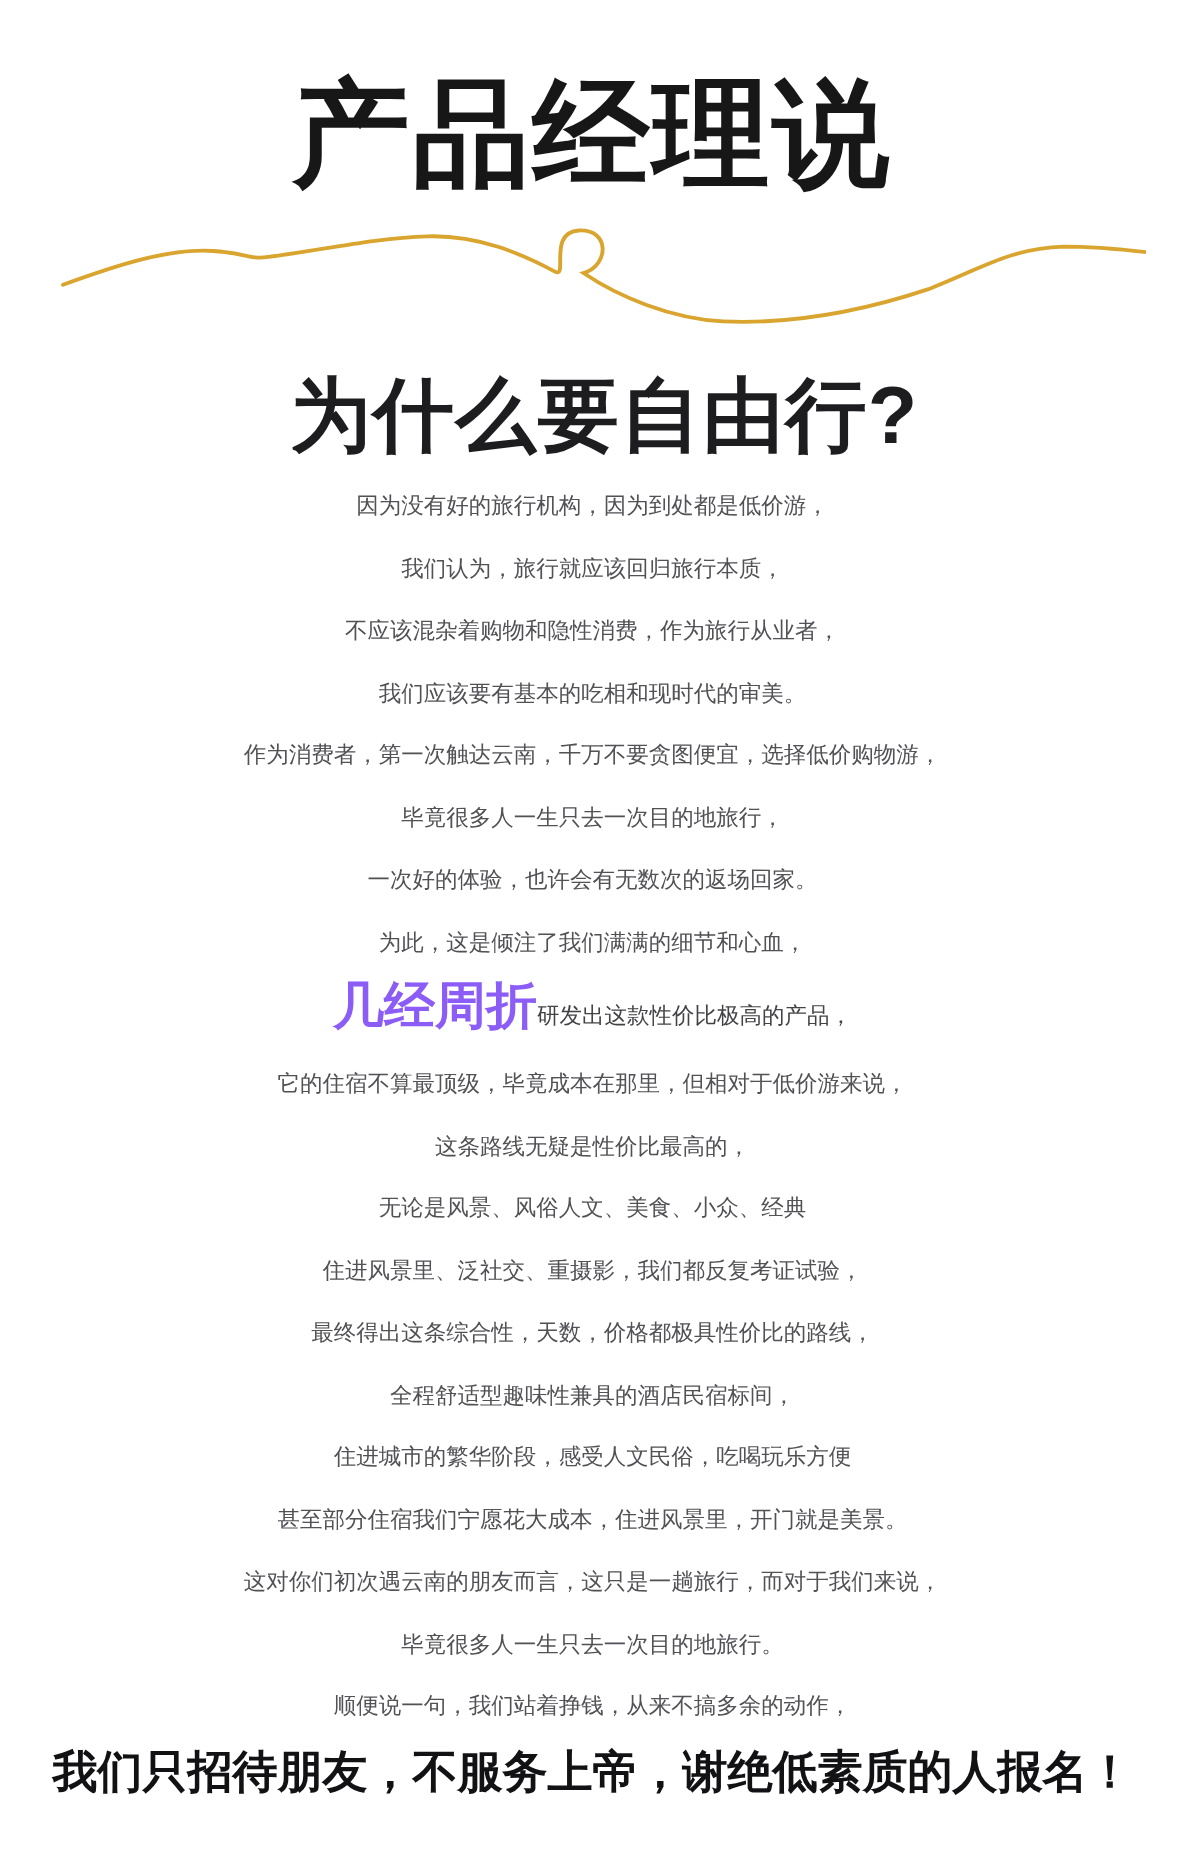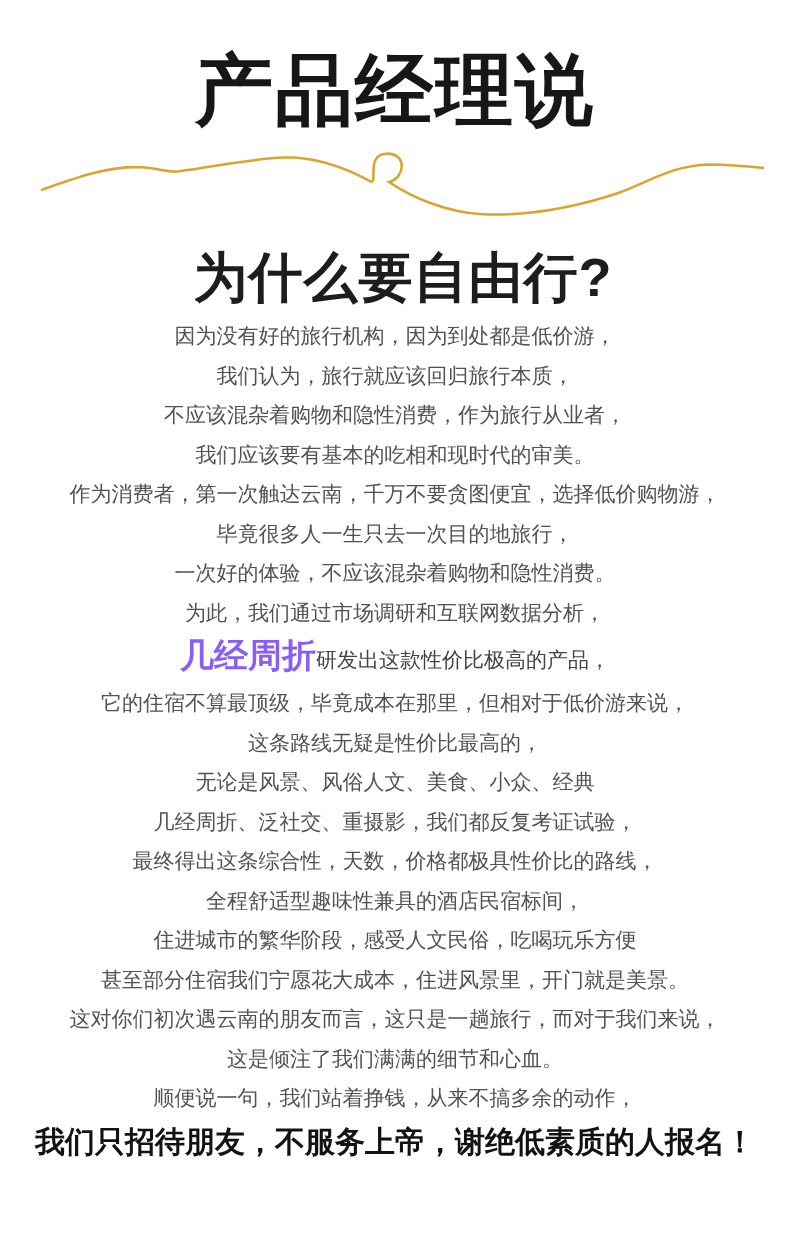--- a/index.html
+++ b/index.html
@@ -50,21 +50,21 @@
     line-height: 39.5px;
     font-weight: 400;
     color: #515156;
     letter-spacing: 0;
     white-space: nowrap;
   }
   .line.has-big {
     line-height: 47px;
   }
   .seg-normal {
-    font-size: 21px;
+    font-size: 15px;
     color: #515156;
   }
   .line.has-big .seg-normal {
     color: #434347;
     font-weight: 500;
   }
   .seg-big-bold {
     font-size: 34px;
     font-weight: 900;
     color: #8b5cf6;
@@ -104,30 +104,30 @@
 
   <h2 class="article-heading">为什么要自由行?</h2>
 
   <div class="article-body">
       <div class="line"><span class="seg-normal">因为没有好的旅行机构，因为到处都是低价游，</span></div>
       <div class="line"><span class="seg-normal">我们认为，旅行就应该回归旅行本质，</span></div>
       <div class="line"><span class="seg-normal">不应该混杂着购物和隐性消费，作为旅行从业者，</span></div>
       <div class="line"><span class="seg-normal">我们应该要有基本的吃相和现时代的审美。</span></div>
       <div class="line"><span class="seg-normal">作为消费者，第一次触达云南，千万不要贪图便宜，选择低价购物游，</span></div>
       <div class="line"><span class="seg-normal">毕竟很多人一生只去一次目的地旅行，</span></div>
-      <div class="line"><span class="seg-normal">一次好的体验，不应该混杂着购物和隐性消费。</span></div>
-      <div class="line"><span class="seg-normal">为此，我们通过市场调研和互联网数据分析，</span></div>
+      <div class="line"><span class="seg-normal">一次好的体验，也许会有无数次的返场回家。</span></div>
+      <div class="line"><span class="seg-normal">为此，这是倾注了我们满满的细节和心血，</span></div>
       <div class="line has-big"><span class="seg-big-bold">几经周折</span><span class="seg-normal">研发出这款性价比极高的产品，</span></div>
       <div class="line"><span class="seg-normal">它的住宿不算最顶级，毕竟成本在那里，但相对于低价游来说，</span></div>
       <div class="line"><span class="seg-normal">这条路线无疑是性价比最高的，</span></div>
       <div class="line"><span class="seg-normal">无论是风景、风俗人文、美食、小众、经典</span></div>
-      <div class="line"><span class="seg-normal">几经周折、泛社交、重摄影，我们都反复考证试验，</span></div>
+      <div class="line"><span class="seg-normal">住进风景里、泛社交、重摄影，我们都反复考证试验，</span></div>
       <div class="line"><span class="seg-normal">最终得出这条综合性，天数，价格都极具性价比的路线，</span></div>
       <div class="line"><span class="seg-normal">全程舒适型趣味性兼具的酒店民宿标间，</span></div>
       <div class="line"><span class="seg-normal">住进城市的繁华阶段，感受人文民俗，吃喝玩乐方便</span></div>
       <div class="line"><span class="seg-normal">甚至部分住宿我们宁愿花大成本，住进风景里，开门就是美景。</span></div>
       <div class="line"><span class="seg-normal">这对你们初次遇云南的朋友而言，这只是一趟旅行，而对于我们来说，</span></div>
-      <div class="line"><span class="seg-normal">这是倾注了我们满满的细节和心血。</span></div>
+      <div class="line"><span class="seg-normal">毕竟很多人一生只去一次目的地旅行。</span></div>
       <div class="line"><span class="seg-normal">顺便说一句，我们站着挣钱，从来不搞多余的动作，</span></div>
       <div class="line closing"><span class="seg-closing-bold">我们只招待朋友，不服务上帝，谢绝低素质的人报名！</span></div>
     </div>
 
 </div>
 
 </body></html>

